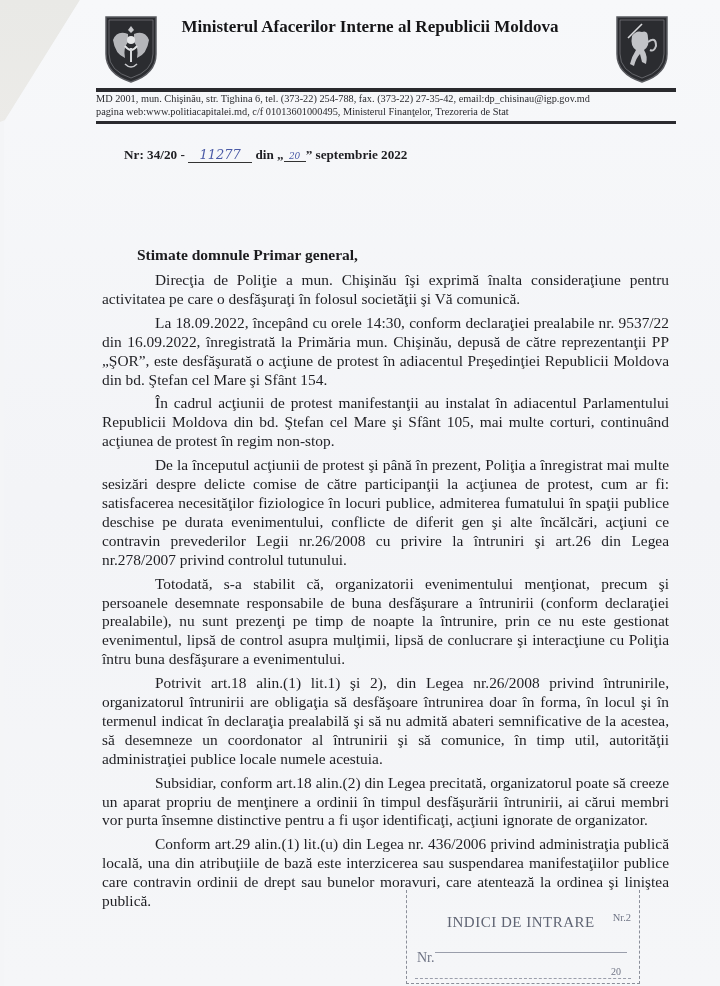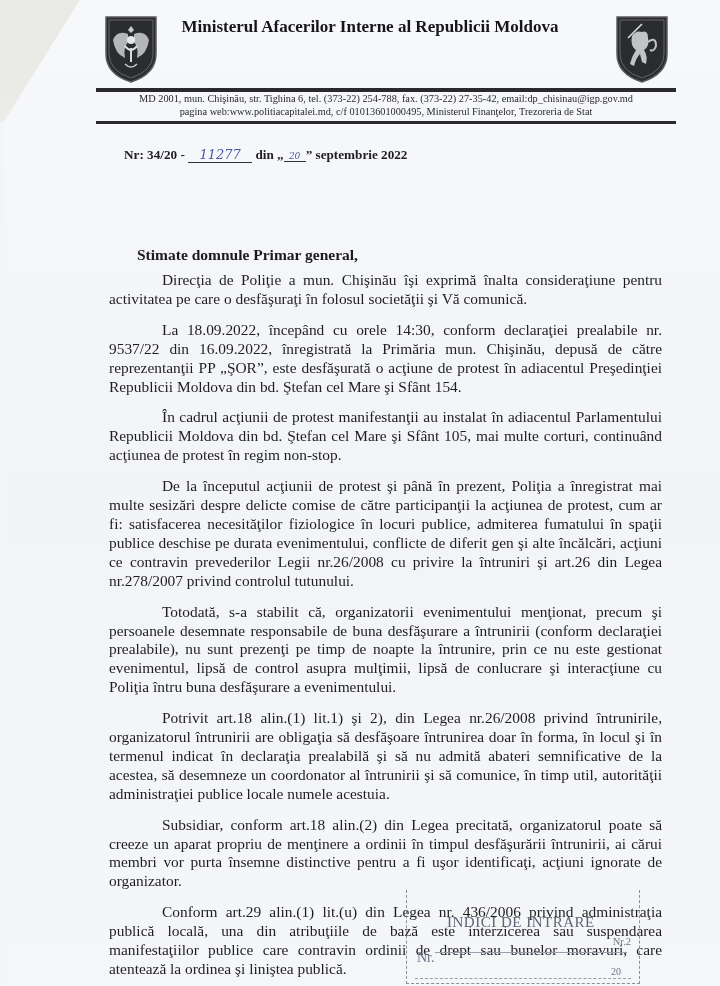--- a/index.html
+++ b/index.html
@@ -27,21 +27,21 @@
     }
     .emblem { position: absolute; top: 14px; width: 56px; height: 70px; }
     .emblem svg { width: 100%; height: 100%; }
     .emblem-left { left: 103px; }
     .emblem-right { left: 614px; }
     .rule-thick { position: absolute; left: 96px; width: 580px; height: 4px; background: #2a2a2e; }
     .rule-top { top: 88px; }
     .rule-bottom { top: 121px; height: 3px; }
     .contact {
       position: absolute; left: 96px; width: 580px; top: 93px;
-      text-align: center; font-size: 10.3px; line-height: 12.5px; color: #2a2a2e;
+      text-align: left; font-size: 10.3px; line-height: 12.5px; color: #2a2a2e;
     }
     .refline {
       position: absolute; left: 124px; top: 139px; font-weight: bold; font-size: 13.2px;
       color: #1e1e22; white-space: nowrap;
     }
     .hand {
       display: inline-block; border-bottom: 1px solid #333; font-family: "DejaVu Serif", serif;
       font-style: italic; font-weight: normal; color: #4a5aa6; text-align: center; margin-top: 8px;
     }
     .hand-num { width: 64px; font-size: 13px; }
@@ -50,38 +50,38 @@
     .recipient .name { font-weight: bold; font-size: 15.5px; line-height: 19px; color: #1b1b1e; }
     .recipient .role { font-weight: bold; font-size: 15.5px; line-height: 19px; text-decoration: underline; color: #1b1b1e; }
     .recipient .addr { font-size: 11.3px; line-height: 14px; color: #2a2a2e; }
     .salutation {
       position: absolute; left: 137px; top: 246px; font-weight: bold; font-size: 15.5px; color: #1b1b1e;
     }
     .body-text {
       position: absolute; left: 97px; top: 271px; width: 577px;
       font-size: 15.4px; line-height: 18.9px; text-align: justify; color: #1e1e22;
     }
-    .body-text p { margin: 12px; text-indent: 53px; }
+    .body-text p { margin: 5px; text-indent: 53px; }
     .body-text p.first { margin-top: 0; }
     .stamp {
       position: absolute; left: 406px; top: 890px; width: 232px; height: 93px;
       border: 1px dashed #8a8e99; border-top: none; color: #8a8e9a;
       font-family: "DejaVu Sans", sans-serif;
     }
     .stamp .st-title {
       position: absolute; left: 0; right: 0; top: -1px; text-align: center;
       font-size: 11.5px; letter-spacing: 0.6px; color: #7d8396;
     }
     .stamp .st-sub {
       position: absolute; left: 40px; top: 24px; font-family: "Liberation Serif", serif;
       font-size: 15px; letter-spacing: 0.5px; color: #5f6473;
     }
     .stamp .st-nr2 {
       position: absolute; right: 8px; top: 22px; font-family: "Liberation Serif", serif;
-      font-size: 10.5px; color: #6f7485; margin-top: 24px;
+      font-size: 10.5px; color: #6f7485;
     }
     .stamp .st-nr {
       position: absolute; left: 10px; top: 51px; font-family: "Liberation Serif", serif;
       font-size: 14px; color: #6f7485; margin-top: 9px;
     }
     .stamp .st-nr-line { position: absolute; left: 28px; right: 12px; top: 62px; border-bottom: 1px solid #9a9eab; }
     .stamp .st-date-line { position: absolute; left: 8px; right: 8px; top: 88px; border-bottom: 1px dashed #9a9eab; }
     .stamp .st-year {
       position: absolute; right: 18px; top: 76px; font-family: "Liberation Serif", serif;
       font-size: 10px; color: #6f7485;

